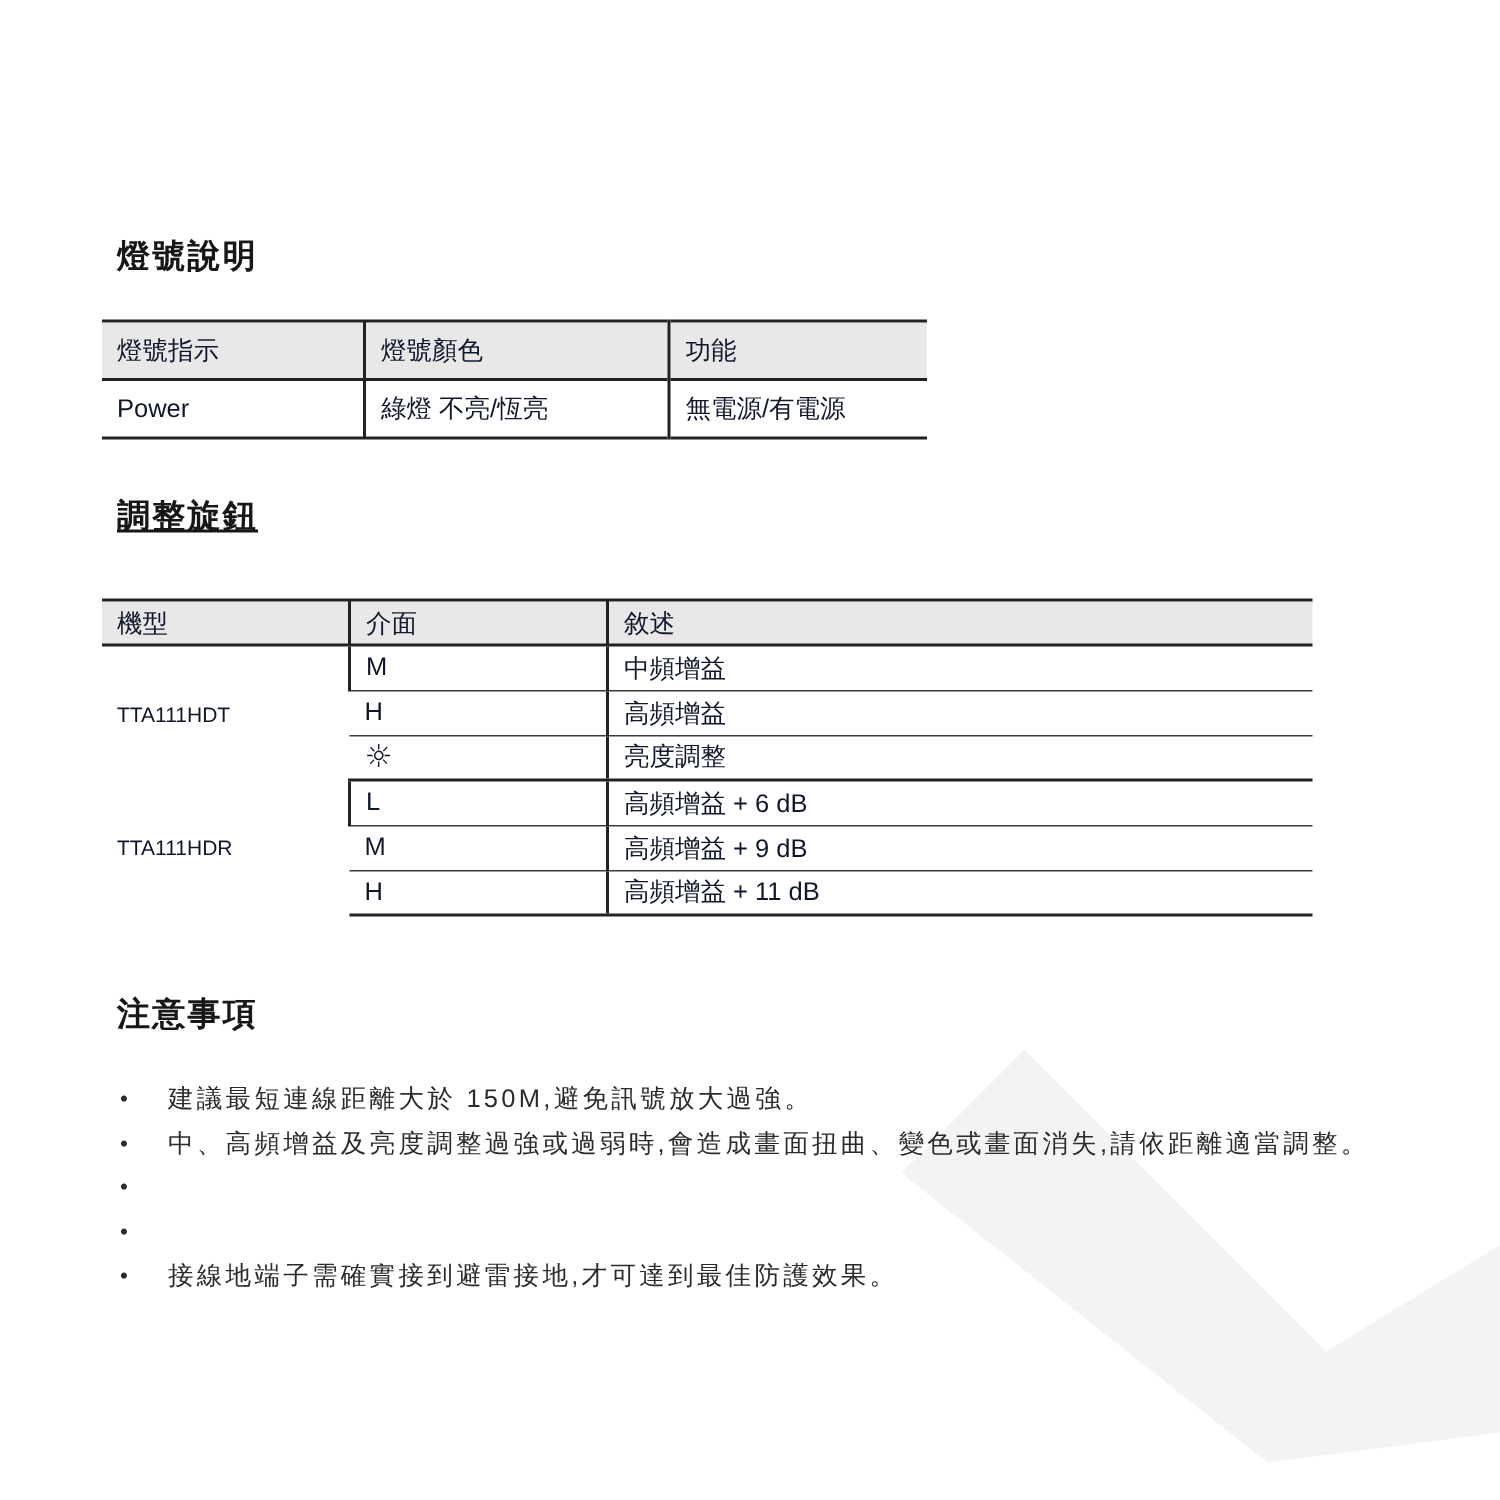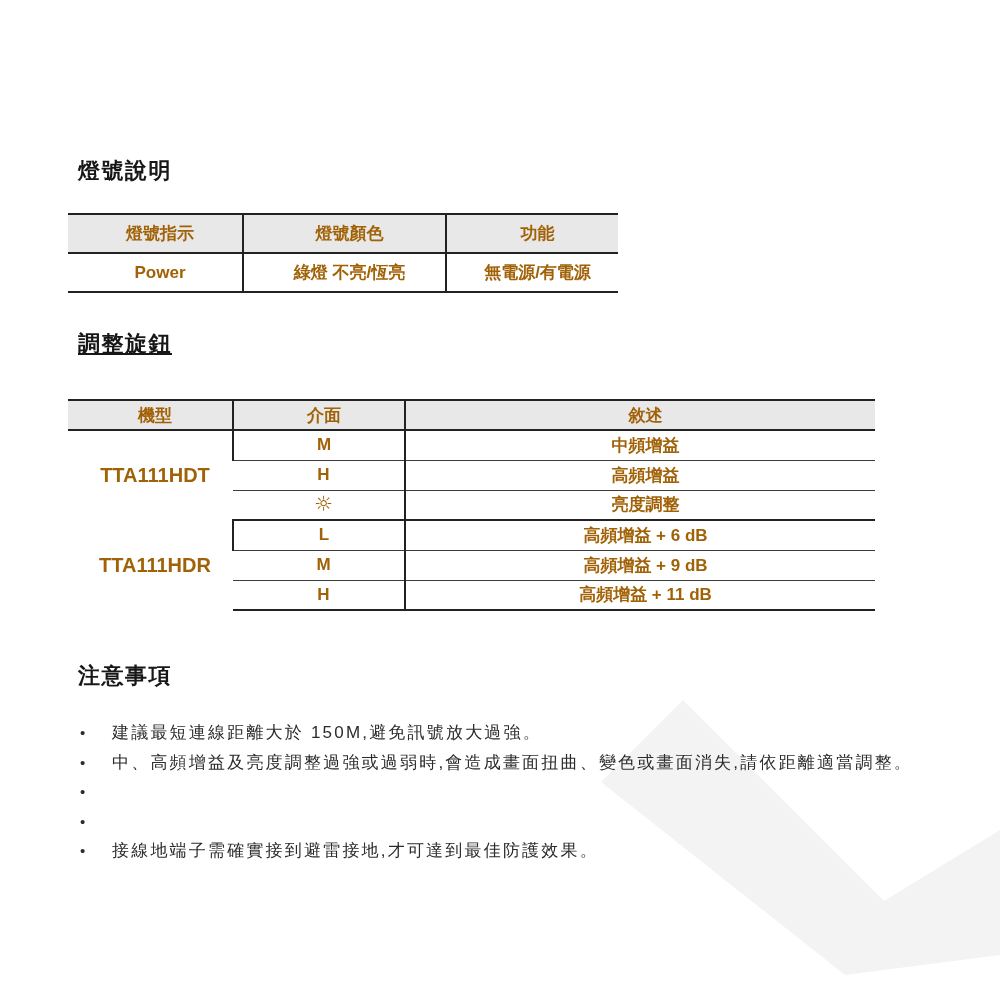--- a/index.html
+++ b/index.html
@@ -17,39 +17,39 @@
   .sec-heading{
     position:absolute;left:78px;
     font-size:22px;font-weight:bold;color:#171717;letter-spacing:1.5px;
     white-space:nowrap;
   }
   #heading-led{top:156px;}
   #heading-knob{top:329px;text-decoration:underline;}
   #heading-notes{top:661px;}
 
   table{border-collapse:collapse;table-layout:fixed;position:absolute;}
-  th,td{padding:0 0 0 10px;text-align:center;font-weight:bold;font-size:17px;
-        color:#a16207;overflow:hidden;white-space:nowrap;}
+  th,td{padding:0 0 0 10px;text-align:left;font-weight:normal;font-size:17px;
+        color:#0f172a;overflow:hidden;white-space:nowrap;}
   thead tr{background:#e8e8e8;}
 
   
   #led-table{left:68px;top:213px;width:550px;}
   #led-table col.c1{width:175px;} #led-table col.c2{width:203px;} #led-table col.c3{width:172px;}
   #led-table tr{height:39px;}
   #led-table thead tr{border-top:2px solid #222;border-bottom:2px solid #222;}
   #led-table tbody tr{border-bottom:2px solid #222;}
   #led-table th+th, #led-table td+td{border-left:2px solid #222;}
 
   
   #knob-table{left:68px;top:399px;width:807px;}
   #knob-table col.c1{width:165px;} #knob-table col.c2{width:172px;} #knob-table col.c3{width:470px;}
   #knob-table tr{height:30px;}
   #knob-table thead tr{border-top:2px solid #222;border-bottom:2px solid #222;padding-left:13px;}
   #knob-table th+th, #knob-table td+td{border-left:2px solid #222;}
-  #knob-table td.model{border-left:none;font-size:20px;}
+  #knob-table td.model{border-left:none;font-size:14px;}
   #knob-table tr.sub td.iface, #knob-table tr.sub td.desc{border-bottom:1.5px solid #3c3c3c;}
   #knob-table tr.group-end td{border-bottom:2px solid #222;}
   .sun{font-family:"DejaVu Sans",sans-serif;font-size:21px;line-height:1;}
 
   
   .notes-list{position:absolute;left:78px;top:718px;margin:0;padding:0;list-style:none;}
   .notes-list li{
     position:relative;height:29.6px;line-height:29.6px;
     padding-left:34px;font-size:17px;letter-spacing:2.2px;white-space:nowrap;
     color:#2b2b2b;

